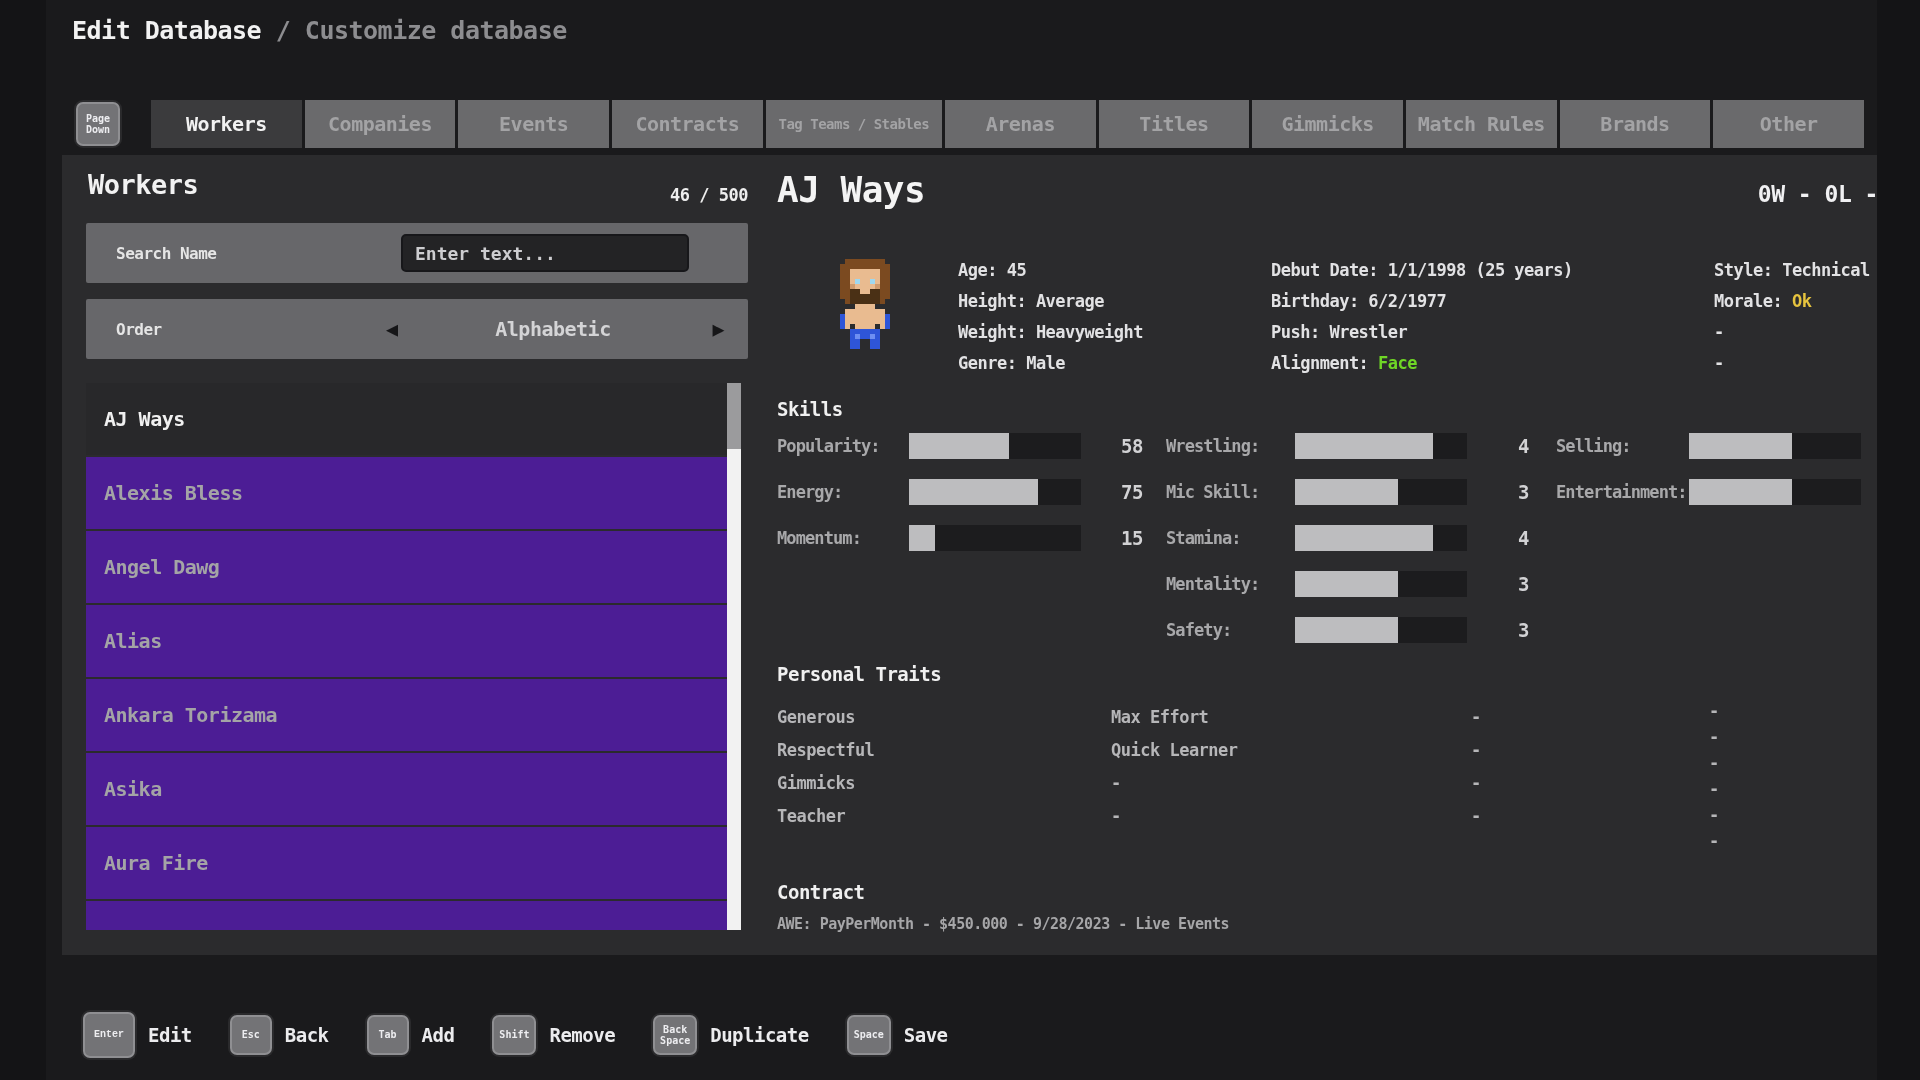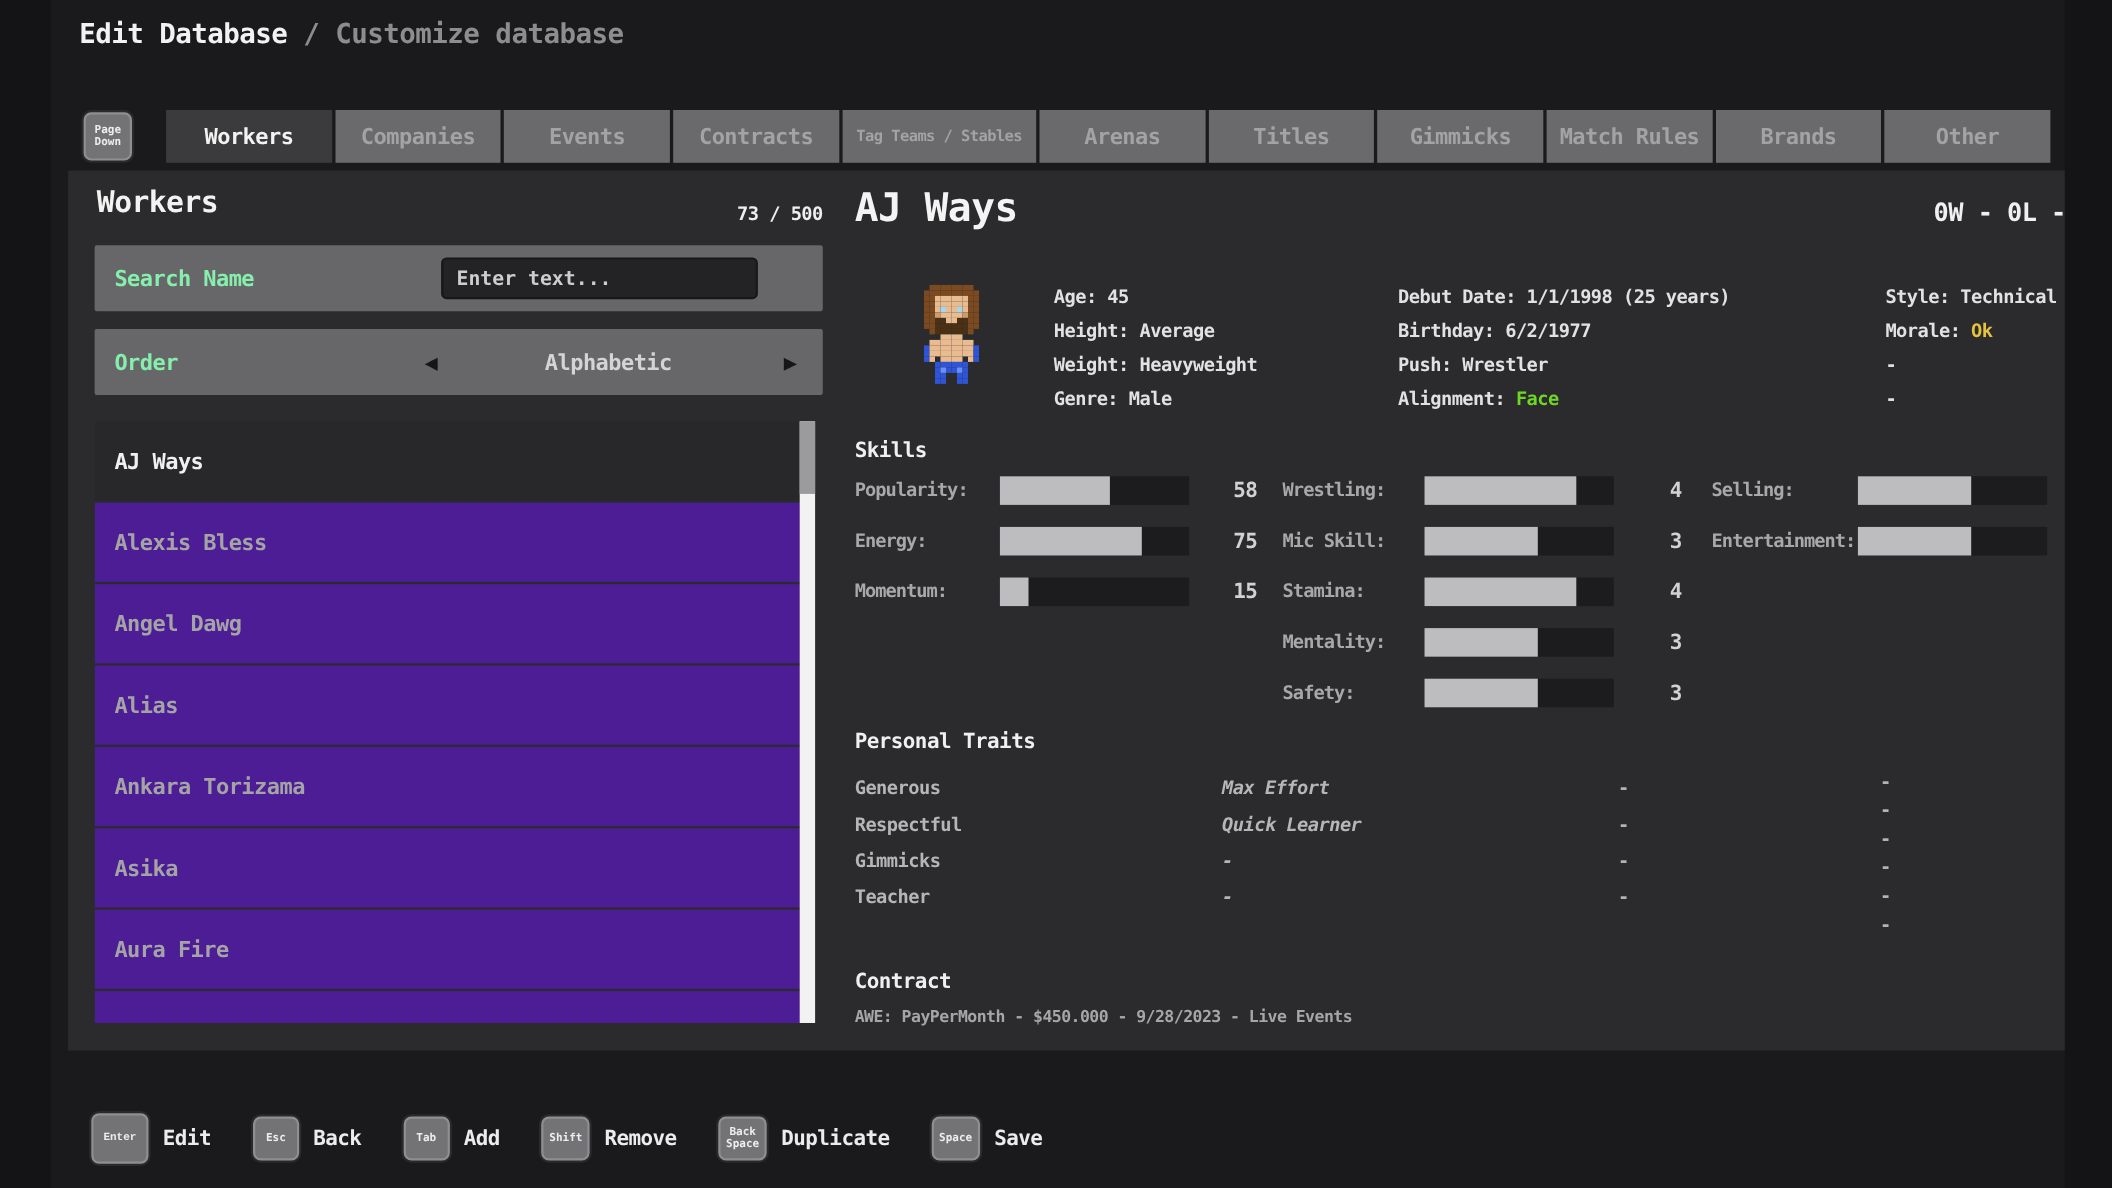--- a/index.html
+++ b/index.html
@@ -38,22 +38,22 @@
   .main-panel { position:absolute; left:16px; top:155px; width:1888px; height:800px;
                 background:#2b2b2d; }
   
   .lp-title   { position:absolute; left:26px; top:14px; font-size:27px; color:#f2f2f2; }
   .lp-counter { position:absolute; left:24px; top:30px; width:662px; text-align:right;
                 font-size:17px; color:#eeeeee; }
   .lp-row { position:absolute; left:24px; width:662px; height:60px;
             background:#67676a; border-radius:2px; }
   .search-row { top:68px; }
   .order-row  { top:144px; }
-  .lp-row-label { position:absolute; left:18px; top:0; height:60px; display:flex;
-                  align-items:center; font-size:20px; color:#86efac; }
+  .lp-row-label { position:absolute; left:30px; top:0; height:60px; display:flex;
+                  align-items:center; font-size:16px; color:#e5e5e5; }
   .search-input {
     position:absolute; left:315px; top:11px; width:288px; height:38px;
     background:#232325; border:2px solid #17171a; border-radius:5px;
     color:#e6e6e8; font:inherit; font-size:18px; padding:0 12px; outline:none;
   }
   .search-input::placeholder { color:#cdcdd0; opacity:1; }
   .order-arrow { position:absolute; top:0; height:60px; display:flex; align-items:center;
                  font-size:20px; color:#161618; cursor:pointer; }
   .order-arrow.prev { left:300px; }
   .order-arrow.next { right:24px; }
@@ -82,21 +82,21 @@
   .skill-col.c1 { left:715px; } .skill-col.c2 { left:1104px; } .skill-col.c3 { left:1494px; }
   .skill-row { display:flex; align-items:center; height:26px; margin-bottom:20px; }
   .skill-label { font-size:17px; color:#a8a8aa; white-space:nowrap; letter-spacing:-0.9px;
                  flex:none; }
   .c1 .skill-label { width:132px; } .c2 .skill-label { width:129px; } .c3 .skill-label { width:133px; }
   .skill-bar { width:172px; height:26px; background:#1c1c1e; flex:none; }
   .skill-fill { height:100%; background:#bdbdbf; }
   .skill-value { width:62px; text-align:right; font-size:19px; color:#d2d2d4; flex:none; }
   .trait-col { position:absolute; top:546px; font-size:17px; line-height:33px;
                color:#b6b6b8; white-space:nowrap; }
-  .trait-col.c1 { left:715px; } .trait-col.c2 { left:1049px;font-style:italic; }
+  .trait-col.c1 { left:715px; } .trait-col.c2 { left:1049px; }
   .trait-col.c3 { left:1409px; } .trait-col.c4 { left:1647px; top:543px; line-height:26px; }
   .contract-title { left:715px; top:726px; }
   .contract-line { position:absolute; left:715px; top:760px; font-size:15px;
                    color:#a6a6a8; white-space:nowrap; }
   
   .hotkeys { position:absolute; left:37px; top:1010px; height:50px;
              display:flex; align-items:center; gap:38px; }
   .hk-group { display:flex; align-items:center; gap:13px; }
   .hk-group .keycap { min-width:42px; height:40px; padding:0 5px; }
   .hk-group .keycap.big { min-width:52px; height:46px;font-family:Liberation Mono, monospace; }
@@ -127,21 +127,21 @@
         <div class="tab">Brands</div>
         <div class="tab">Other</div>
       </div>
     <div class="keycap page-key right">Page
 Up</div>
   </div>
 
   <div class="main-panel">
 
     <div class="lp-title">Workers</div>
-    <div class="lp-counter">73 / 500</div>
+    <div class="lp-counter">46 / 500</div>
 
     <div class="lp-row search-row">
       <div class="lp-row-label">Search Name</div>
       <input class="search-input" type="text" placeholder="Enter text..." style="">
     </div>
 
     <div class="lp-row order-row">
       <div class="lp-row-label">Order</div>
       <div class="order-arrow prev">◀</div>
       <div class="order-value">Alphabetic</div>

